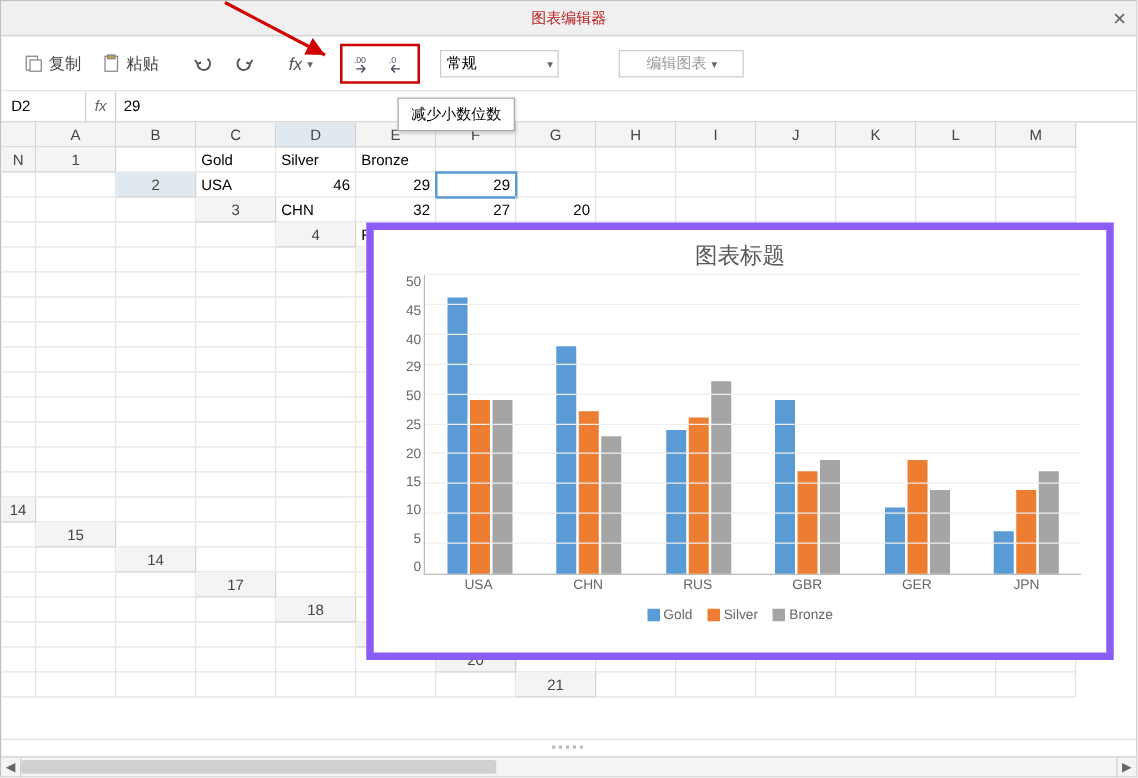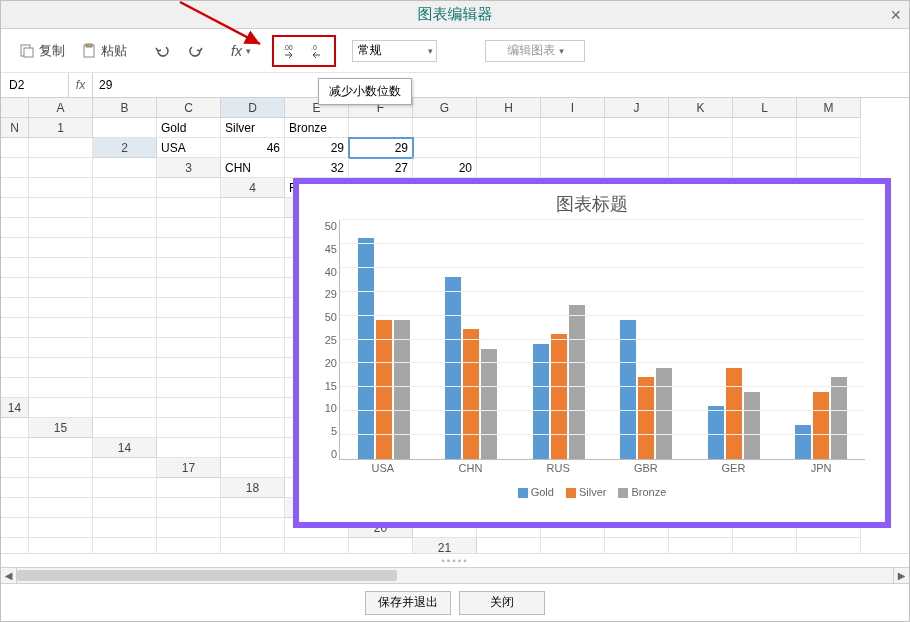--- a/index.html
+++ b/index.html
@@ -1,29 +1,29 @@
 <!DOCTYPE html>
 <html><head>
 <meta charset="utf-8">
 <style>
 * { box-sizing: border-box; margin: 0; padding: 0; font-family: -apple-system, BlinkMacSystemFont, "Segoe UI", Arial, sans-serif; }
 body { background: #fff; width: 910px; height: 622px; overflow: hidden; position: relative; }
 
 .dialog { width: 910px; height: 622px; border: 1px solid #c0c0c0; background: #fff; display: flex; flex-direction: column; }
 
 .titlebar { height: 28px; background: #f0f0f0; display: flex; align-items: center; justify-content: center; position: relative; border-bottom: 1px solid #d0d0d0; }
-.titlebar .title { font-size: 15px; color: #0f766e; }
+.titlebar .title { font-size: 12px; color: #b91c1c; }
 .titlebar .close { position: absolute; right: 8px; top: 4px; font-size: 18px; color: #666; cursor: pointer; }
 
 .toolbar { height: 44px; display: flex; align-items: center; padding: 0 12px; gap: 4px; border-bottom: 1px solid #e4e4e4; }
 .tb-btn { display: flex; align-items: center; gap: 4px; padding: 4px 6px; font-size: 13px; color: #444; cursor: pointer; border-radius: 2px; }
 .tb-icon { width: 16px; height: 16px; display: inline-block; }
 .tb-sep { width: 8px; }
 .tb-highlight { border: 2px solid #d00000; padding: 2px; display: flex; }
-.tb-select { border: 1px solid #ccc; height: 22px; width: 85px; font-size: 12px; padding: 0 4px; display: flex; align-items: center; justify-content: space-between; background: #fff; }
+.tb-select { border: 1px solid #ccc; height: 22px; width: 95px; font-size: 12px; padding: 0 4px; display: flex; align-items: center; justify-content: space-between; background: #fff; }
 .tb-editchart { border: 1px solid #ccc; height: 22px; width: 100px; font-size: 12px; color: #999; display: flex; align-items: center; justify-content: center; background: #fff; }
 .tb-caret { font-size: 9px; color: #666; }
 
 .arrow { position: absolute; left: 170px; top: 0px; z-index: 10; pointer-events: none; }
 
 .formula-bar { height: 25px; display: flex; align-items: center; border-bottom: 1px solid #d0d0d0; font-size: 12px; }
 .fb-cell { width: 68px; padding: 0 8px; border-right: 1px solid #d0d0d0; height: 100%; display: flex; align-items: center; }
 .fb-fx { width: 24px; text-align: center; font-style: italic; color: #666; border-right: 1px solid #d0d0d0; height: 100%; display: flex; align-items: center; justify-content: center; }
 .fb-val { flex: 1; padding: 0 6px; }
 
@@ -554,18 +554,14 @@
   <div class="status-handle">▪▪▪▪▪</div>
 
   <div class="scrollbar-h">
     <div class="sb-btn">◀</div>
     <div class="sb-track">
         <div class="sb-thumb"></div>
       </div>
     <div class="sb-btn">▶</div>
   </div>
 
-  <div class="footer">
-    <button>保存并退出</button>
-    <button>关闭</button>
-  </div>
 
 </div>
 
 </body></html>

